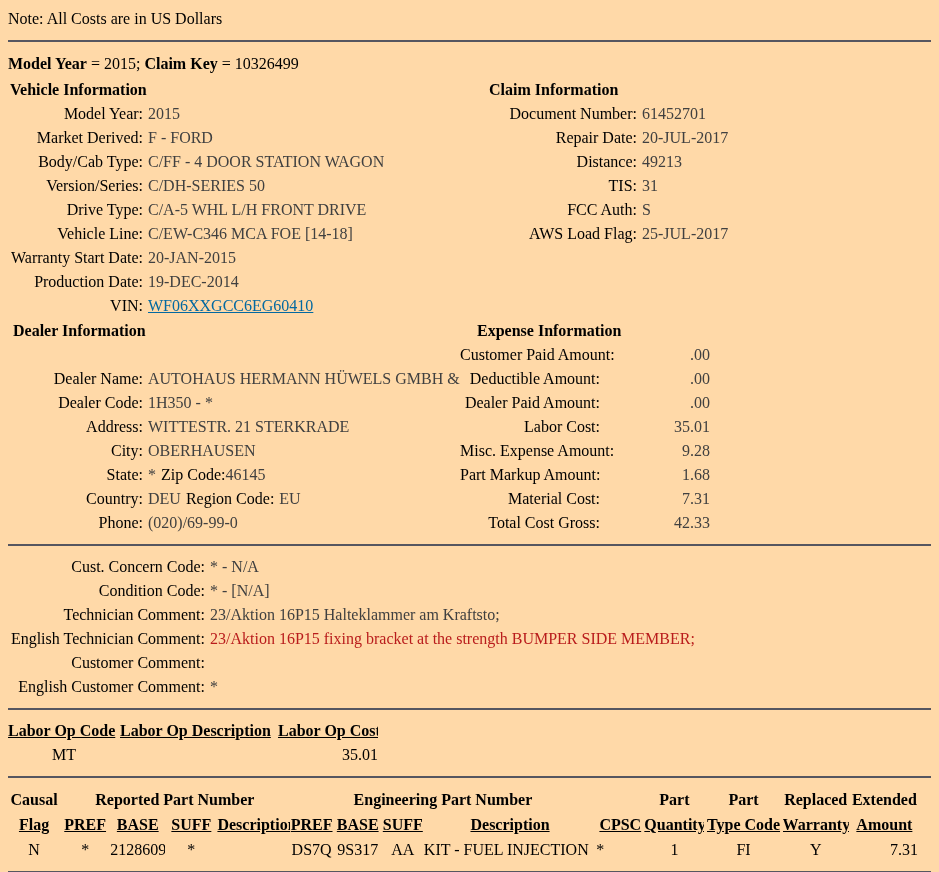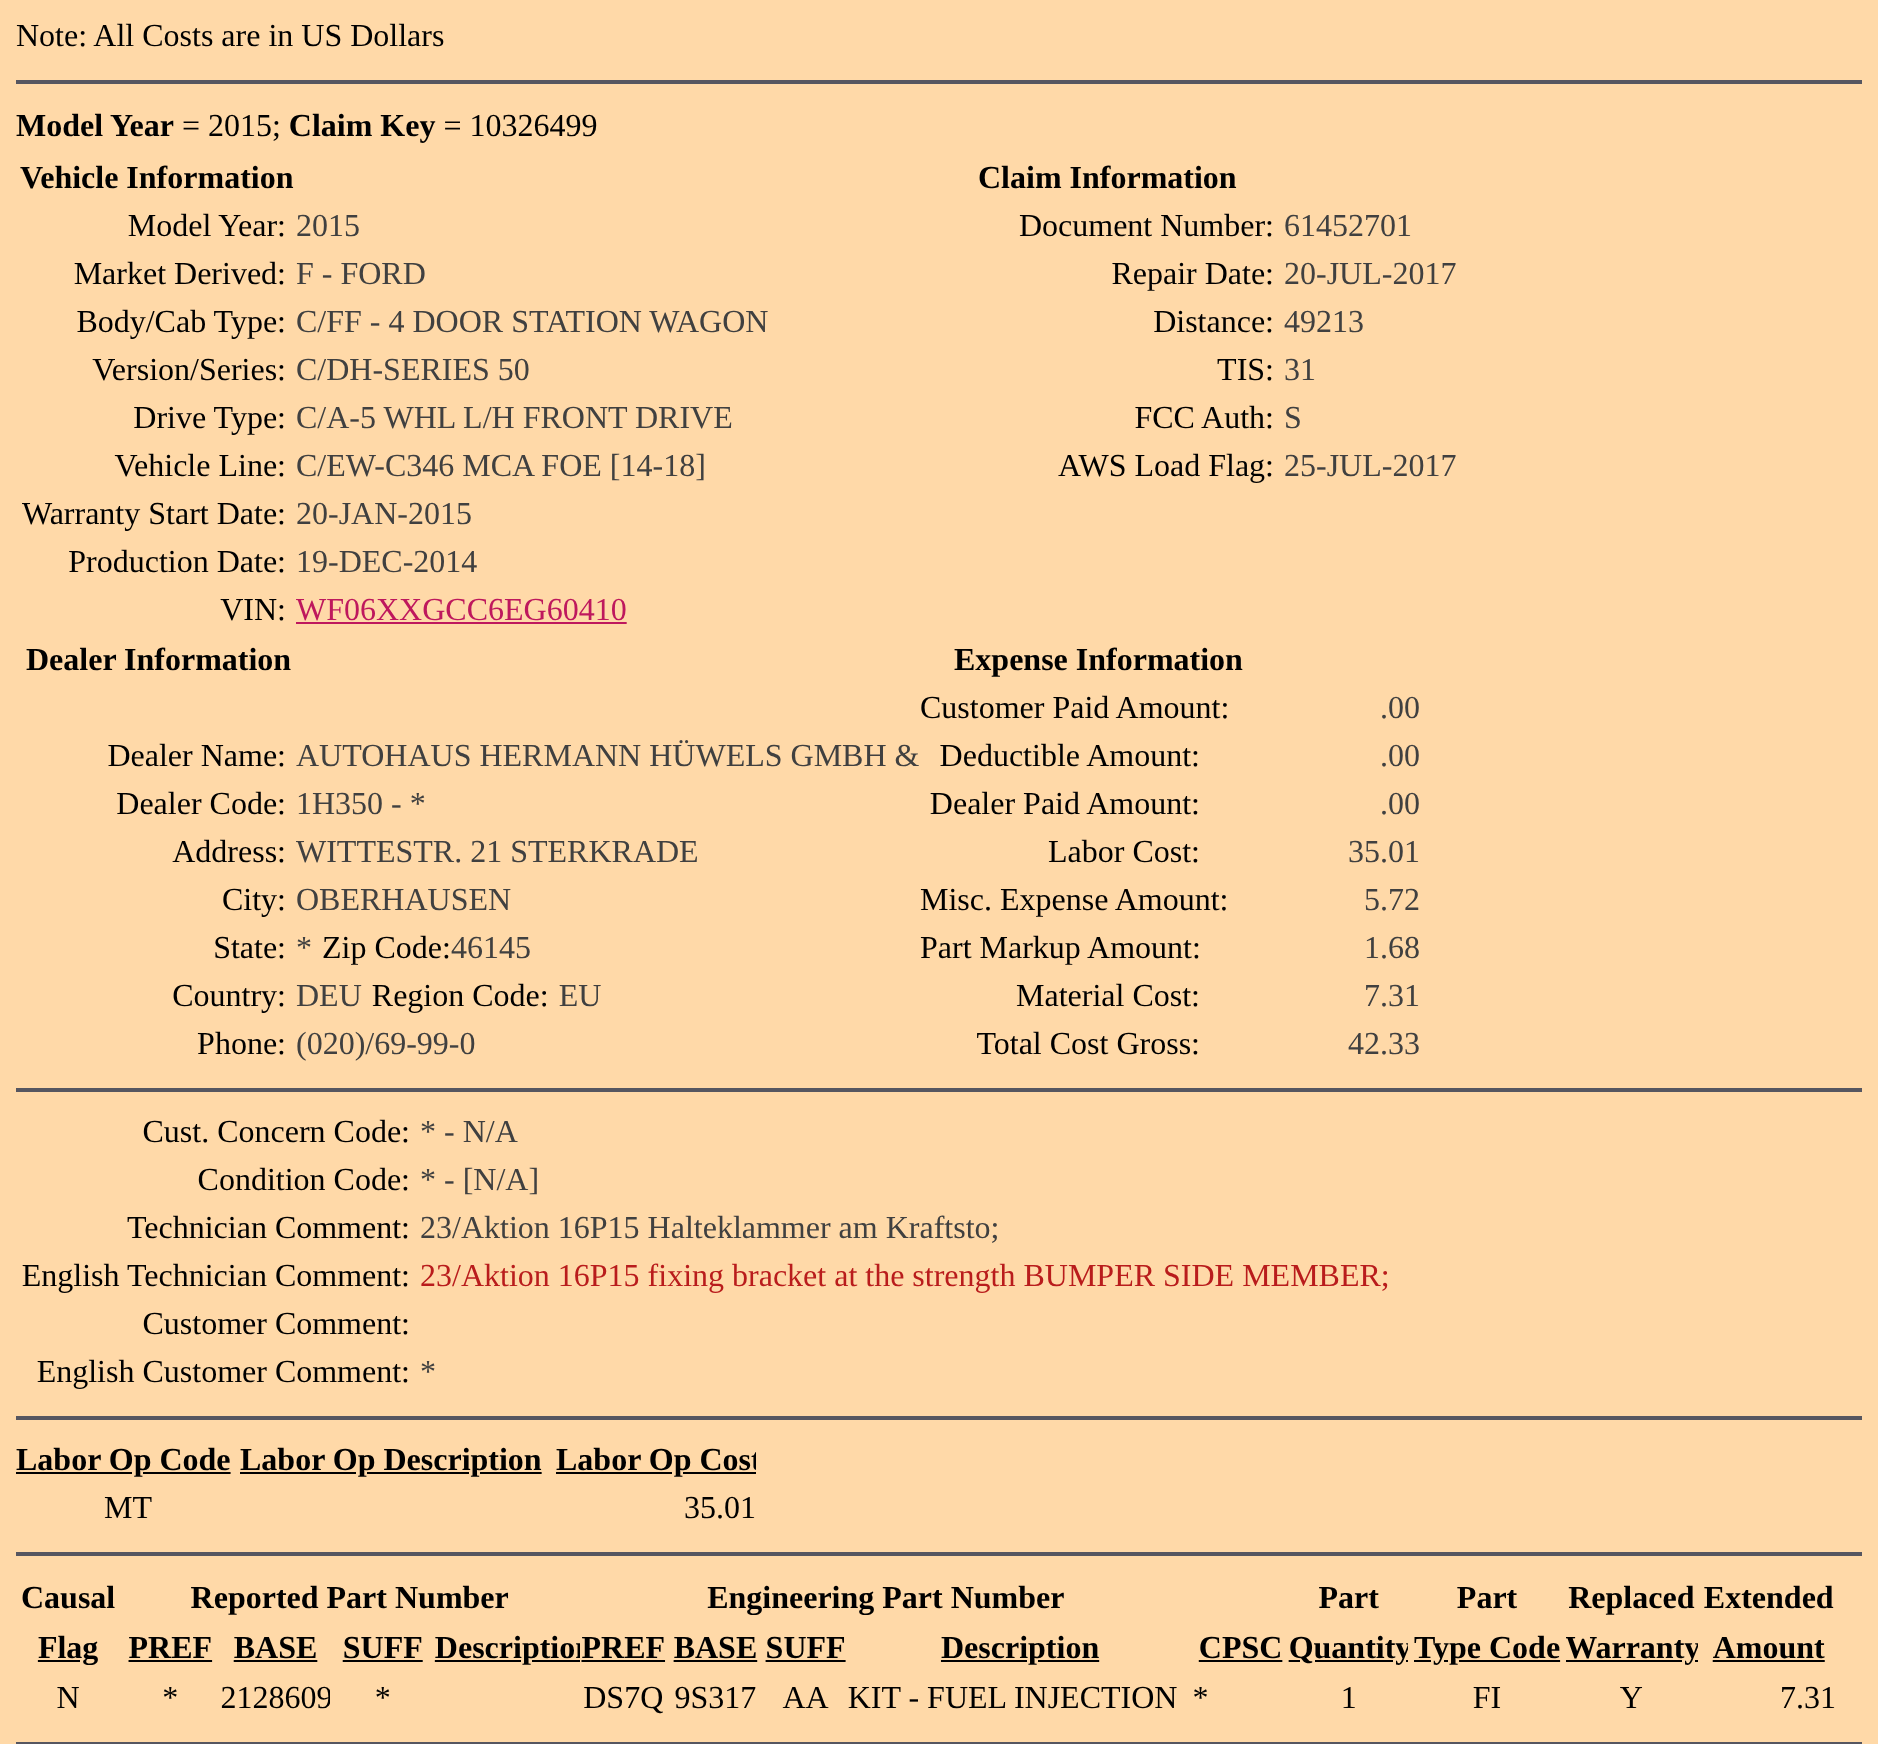--- a/index.html
+++ b/index.html
@@ -16,21 +16,21 @@
   .rule{
     border:0;
     border-top:2px solid #565660;
     margin:9px 0 9px 0;
   }
   .note{line-height:24px;}
   .claim-header{line-height:26px;margin-top:2px;}
   .bold{font-weight:bold;}
   .red{color:#404040;}
   .green{color:#b91c1c;}
-  a.vin-link{color:#be185d;text-decoration:underline;text-align:center;}
+  a.vin-link{color:#0369a1;text-decoration:underline;text-align:center;}
   
   .two-col{display:flex;}
   .col-left{width:452px;flex-shrink:0;}
   .col-right{width:479px;flex-shrink:0;}
   .sec-title{font-weight:bold;line-height:25px;}
   .t-veh{margin-left:2px;}
   .t-claim{margin-left:29px;}
   .t-dealer{margin-left:5px;}
   .t-exp{margin-left:17px;}
   .row{display:flex;line-height:24px;white-space:nowrap;}
@@ -196,21 +196,21 @@
       <div class="erow">
           <span class="lbl">Dealer Paid Amount:</span>
           <span class="amt red">.00</span>
         </div>
       <div class="erow">
           <span class="lbl">Labor Cost:</span>
           <span class="amt red">35.01</span>
         </div>
       <div class="erow">
           <span class="lbl">Misc. Expense Amount:</span>
-          <span class="amt red">5.72</span>
+          <span class="amt red">9.28</span>
         </div>
       <div class="erow">
           <span class="lbl">Part Markup Amount:</span>
           <span class="amt red">1.68</span>
         </div>
       <div class="erow">
           <span class="lbl">Material Cost:</span>
           <span class="amt red">7.31</span>
         </div>
       <div class="erow">

